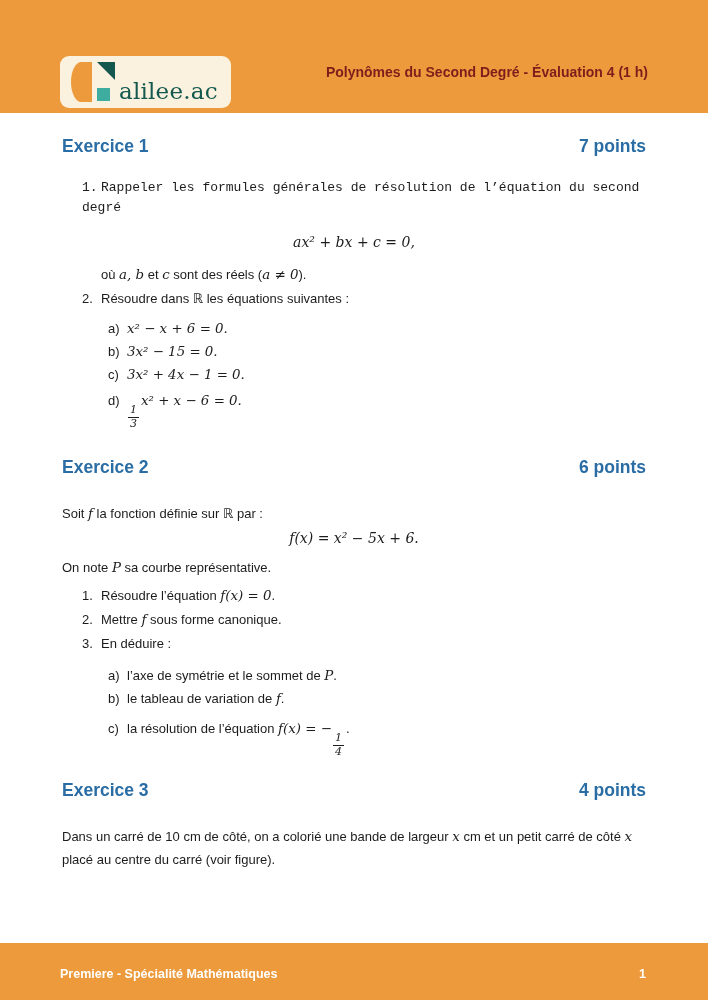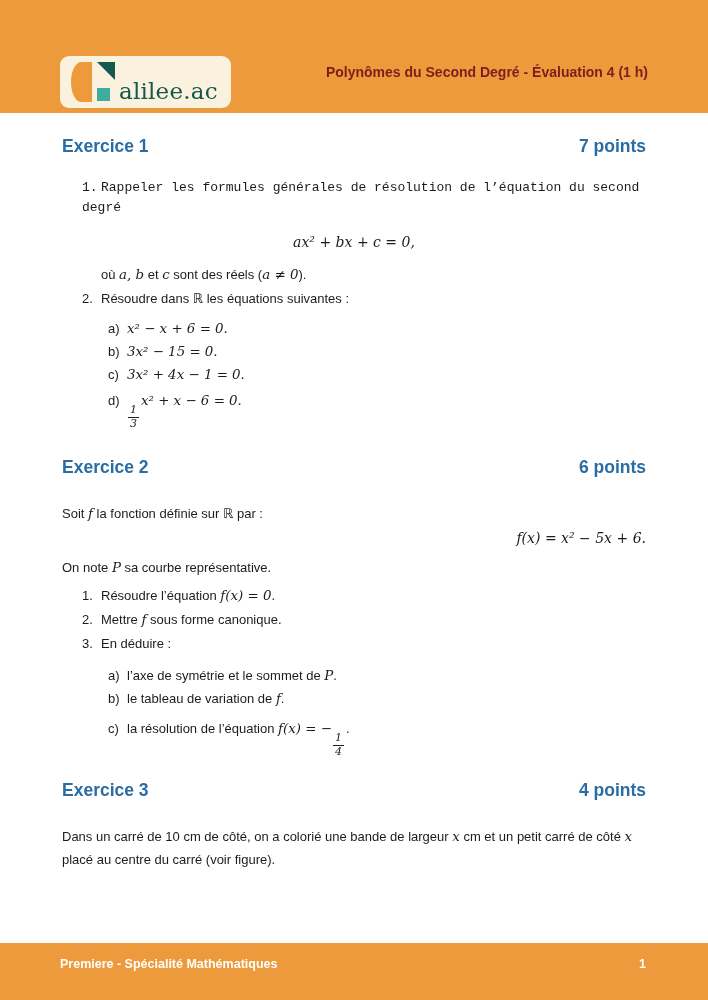--- a/index.html
+++ b/index.html
@@ -47,31 +47,31 @@
   }
   .fr .num{border-bottom:1px solid #1c1c1c;padding:0 2px;}
   .fr .den{padding:0 2px;}
   .item1-row{margin-top:22px;line-height:20px;font-family:Liberation Mono, monospace;}
   .eq1{margin-top:11px;}
   .item2-row{margin-top:3px;}
   .sublist1{margin-top:8px;}
   .sublist1 .row{line-height:23px;}
   .sublist1 .row-d{line-height:30px;}
   .intro-line{margin-top:26px;line-height:21px;}
-  .eq2{margin-top:1px;text-align:right;}
+  .eq2{margin-top:1px;}
   .note-line{margin-top:6px;line-height:21px;}
   .items2{margin-top:7px;}
   .items2 .row{line-height:22px;margin-top:2px;}
   .sublist2{margin-top:9px;}
   .sublist2 .row{line-height:23px;}
   .sublist2 .row-c{line-height:30px;margin-top:4px;}
   .paragraph{margin-top:25px;line-height:23px;}
   
   .footer{position:absolute;left:0;bottom:0;width:708px;height:57px;background:#EC9A3B;box-sizing:border-box;
-    padding:14px 62px 0 60px;display:flex;justify-content:space-between;align-items:flex-start;
+    padding:24px 62px 0 60px;display:flex;justify-content:space-between;align-items:flex-start;
     color:#ffffff;font-size:12.5px;font-weight:bold;}
 </style>
 </head>
 <body>
 
 <div class="header">
   <div class="logo-box">
     <span class="g-mark">
       <span class="g-disc"></span>
       <span class="g-tri"></span>

